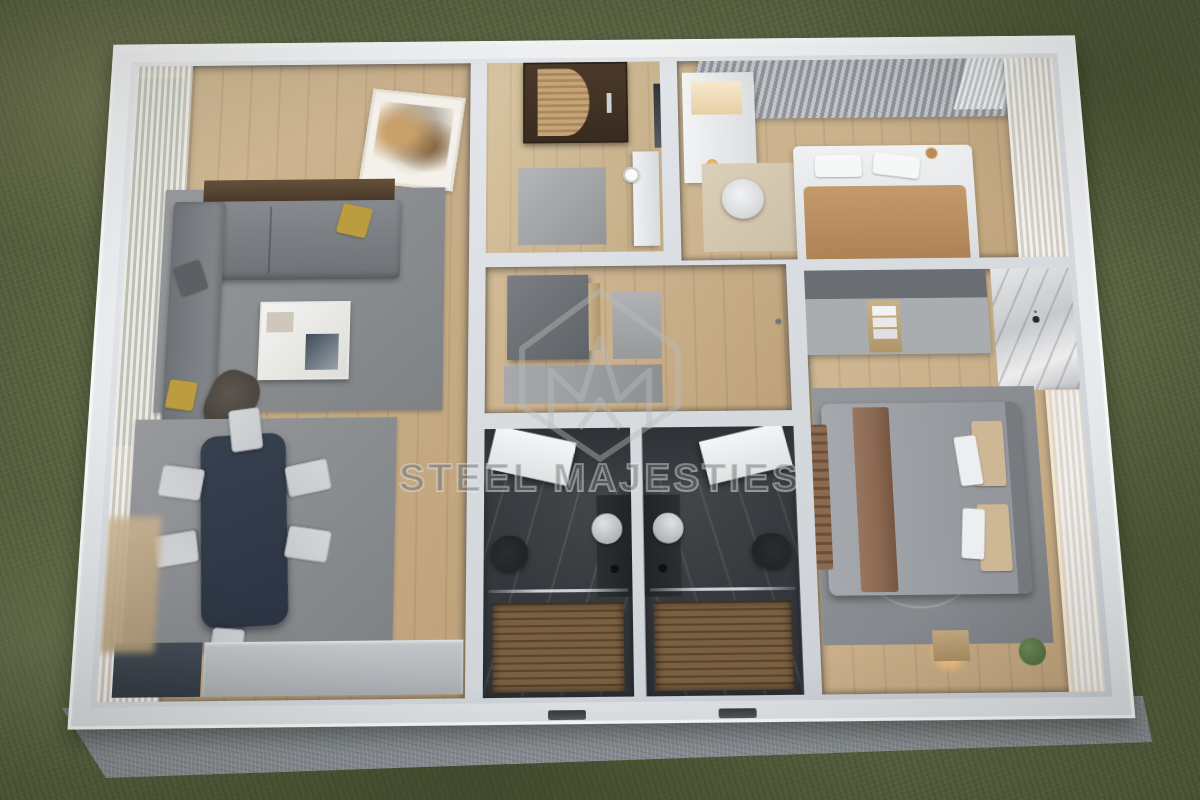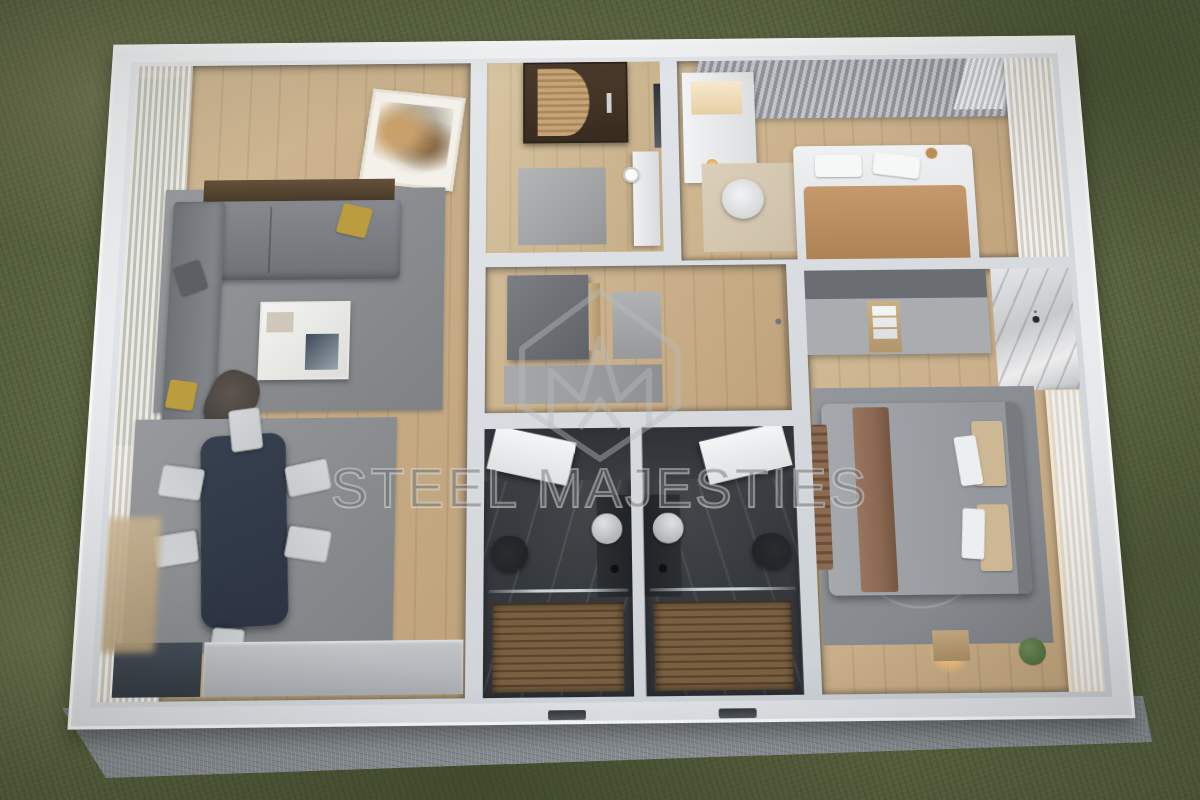--- a/index.html
+++ b/index.html
@@ -164,21 +164,21 @@
     background:radial-gradient(circle at 35% 35%, #6d8a58, #4a6338);box-shadow:6px -4px 0 -8px #5c7a49;}
   .ms-panel{right:0;top:30%;width:13%;height:70%;
     background:repeating-linear-gradient(90deg,#f2f0ed 0 3px,#dcd8d1 3px 6px);
     box-shadow:inset 3px 0 6px rgba(244,214,156,.55), -2px 0 5px rgba(40,44,48,.3);}
   
   .vent{position:absolute;bottom:4px;width:36px;height:9px;background:linear-gradient(180deg,#34383c,#53585d);border-radius:2px;}
   .v1{left:45%;} .v2{left:61%;}
   
   .wm{left:0;right:0;top:286px;text-align:center;z-index:60;pointer-events:none;}
   .wm svg{display:block;margin:0 auto;opacity:.85;}
-  .wm-text{margin-top:-8px;font-size:55px;font-weight:400;letter-spacing:3px;white-space:nowrap;
+  .wm-text{margin-top:-8px;font-size:39px;font-weight:700;letter-spacing:3px;white-space:nowrap;
     color:rgba(72,74,76,.40);-webkit-text-stroke:2px rgba(232,233,234,.42);
     text-shadow:0 1px 1px rgba(255,255,255,.18);}
   .vignette{inset:0;z-index:55;pointer-events:none;
     background:radial-gradient(ellipse 75% 70% at 50% 48%, transparent 55%, rgba(10,14,6,.22) 100%);}
 </style>
 </head>
 <body>
 
 <div class="abs ground-shadow"></div>
 <div class="abs foundation"></div>

